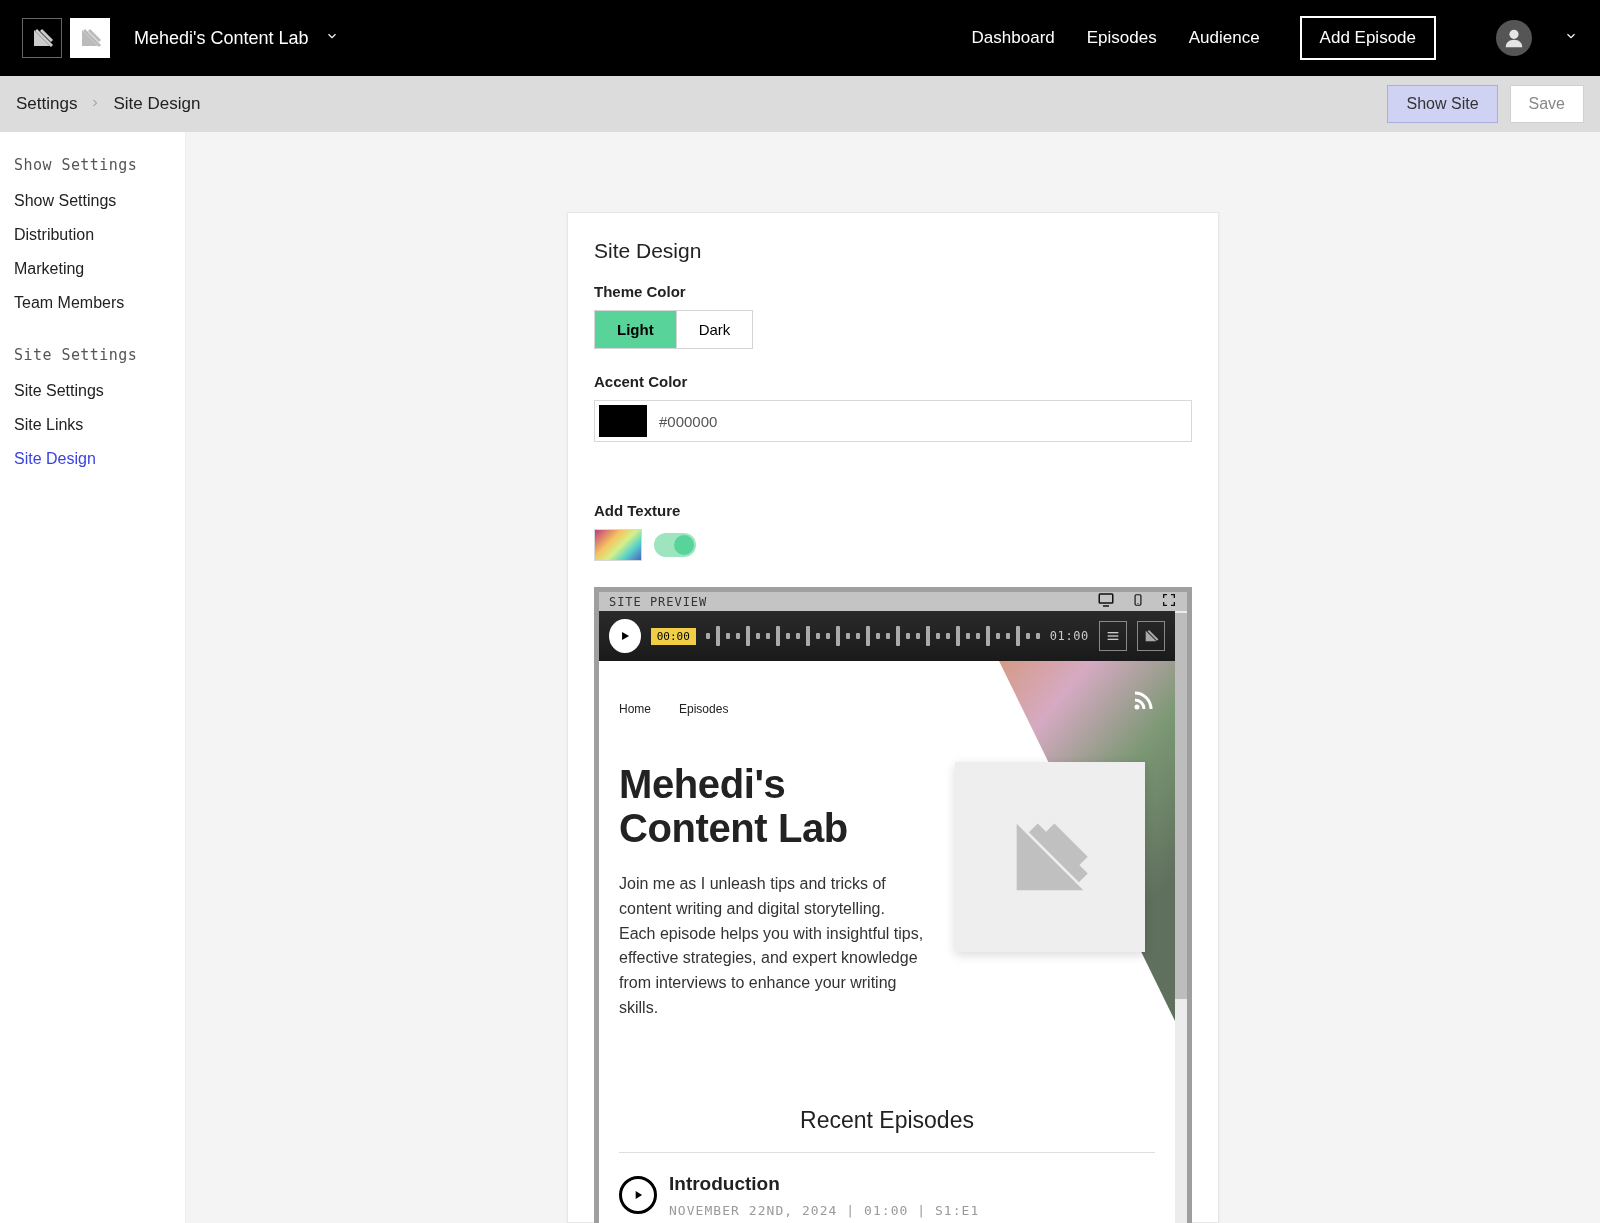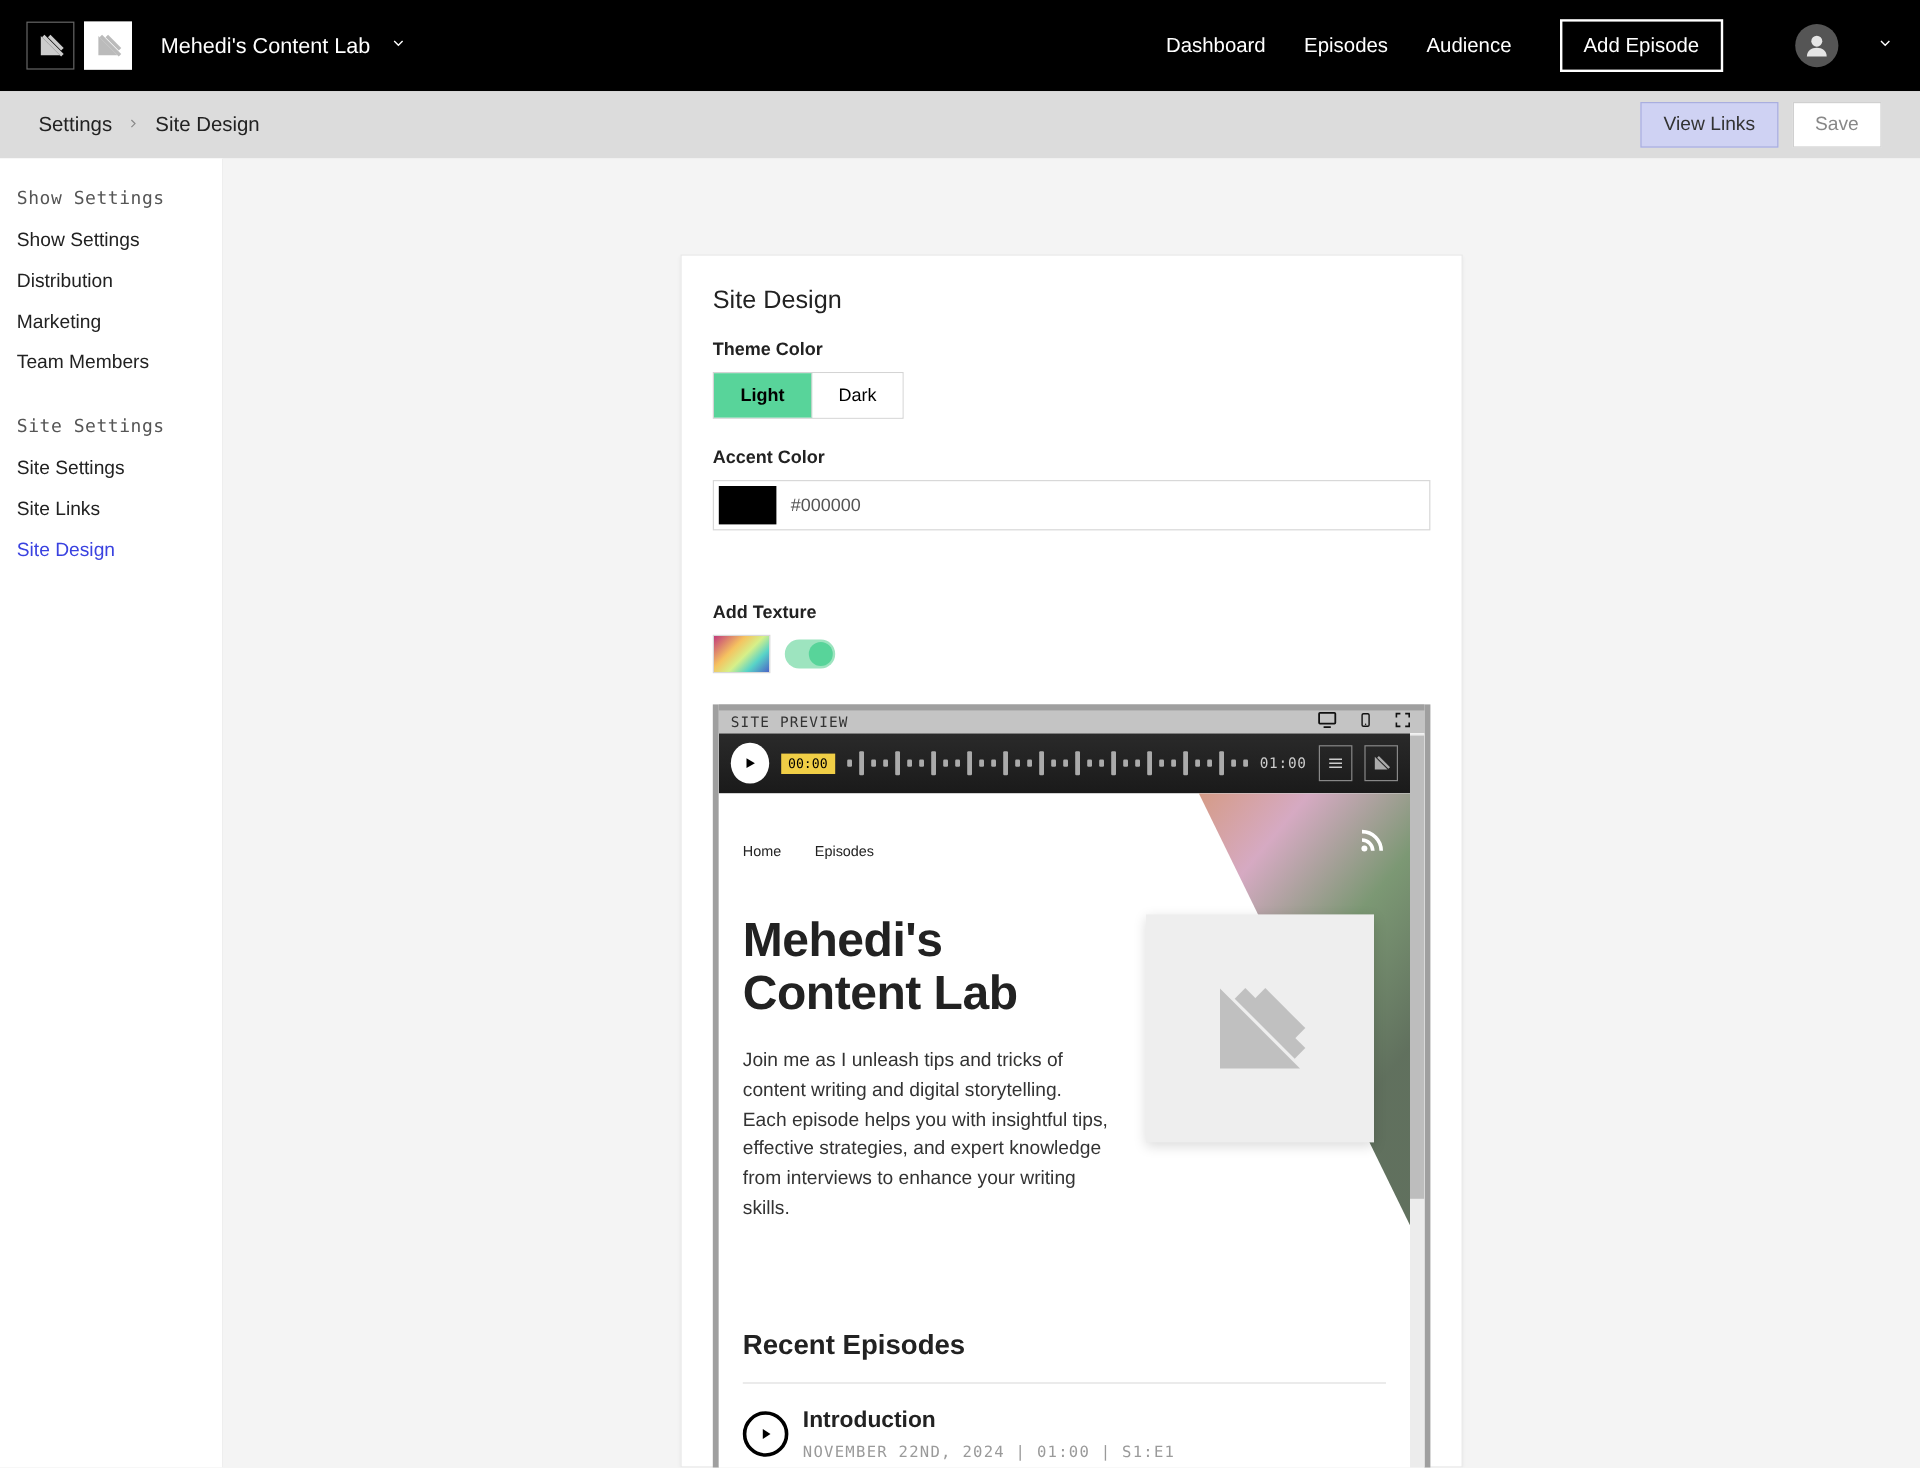--- a/index.html
+++ b/index.html
@@ -64,21 +64,21 @@
     display: flex; align-items: center; justify-content: center;
     margin-left: 28px;
   }
 
   
   .crumbbar {
     height: 56px;
     background: #dcdcdc;
     display: flex;
     align-items: center;
-    padding: 0 32px;
+    padding: 0 16px;
     font-size: 17px;
     color: #222;
   }
   .crumbbar .crumb-parent { font-weight: 400; }
   .crumbbar .crumb-sep { margin: 0 12px; color: #888; }
   .crumb-spacer { flex: 1; }
   .view-site-btn {
     background: #cfd2f3;
     border: 1px solid #a9aedf;
     padding: 9px 18px;
@@ -377,21 +377,21 @@
     background: #eeeeee;
     display: flex;
     align-items: center;
     justify-content: center;
     position: relative;
     margin-right: 10px;
     box-shadow: 0 3px 10px rgba(0,0,0,0.15);
   }
 
   .recent-section { padding: 26px 20px 10px; }
-  .recent-title { font-size: 23px; font-weight: 700; margin-bottom: 18px; }
+  .recent-title { font-size: 23px; font-weight: 400; margin-bottom: 18px; text-align: center; }
   .episode-row {
     display: flex;
     align-items: center;
     gap: 12px;
     border-top: 1px solid #dedede;
     padding: 20px 0 30px;
   }
   .episode-play {
     width: 38px; height: 38px;
     border: 3px solid #000;
@@ -453,21 +453,21 @@
 
 <div class="crumbbar">
   <span class="crumb-parent">Settings</span>
   <span class="crumb-sep">
     <svg width="12" height="12" viewBox="0 0 24 24">
         <polyline points="9,6 15,12 9,18" fill="none" stroke="#888" stroke-width="2"></polyline>
       </svg>
   </span>
   <span>Site Design</span>
   <div class="crumb-spacer"></div>
-  <button class="view-site-btn">View Links</button>
+  <button class="view-site-btn">Show Site</button>
   <button class="save-btn">Save</button>
 </div>
 
 <div class="main">
   <div class="sidebar">
     <div class="section-label">Show Settings</div>
     <div class="nav-item">Show Settings</div>
     <div class="nav-item">Distribution</div>
     <div class="nav-item">Marketing</div>
     <div class="nav-item">Team Members</div>

